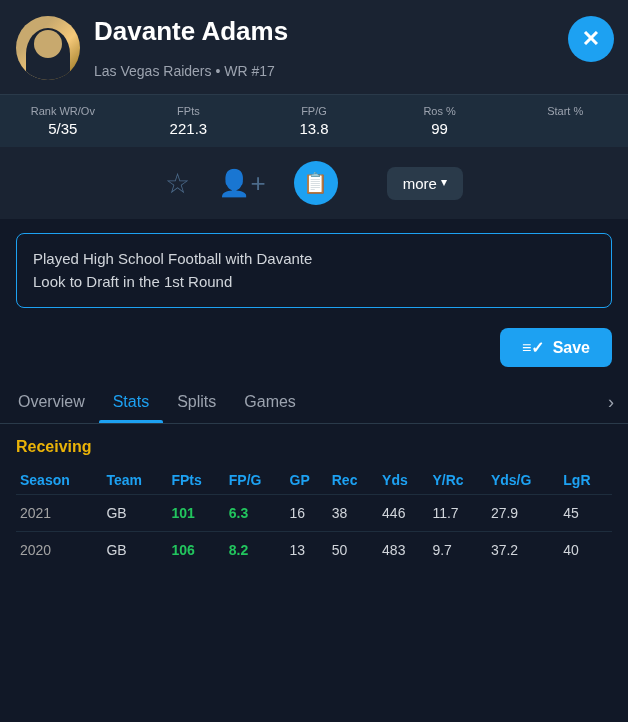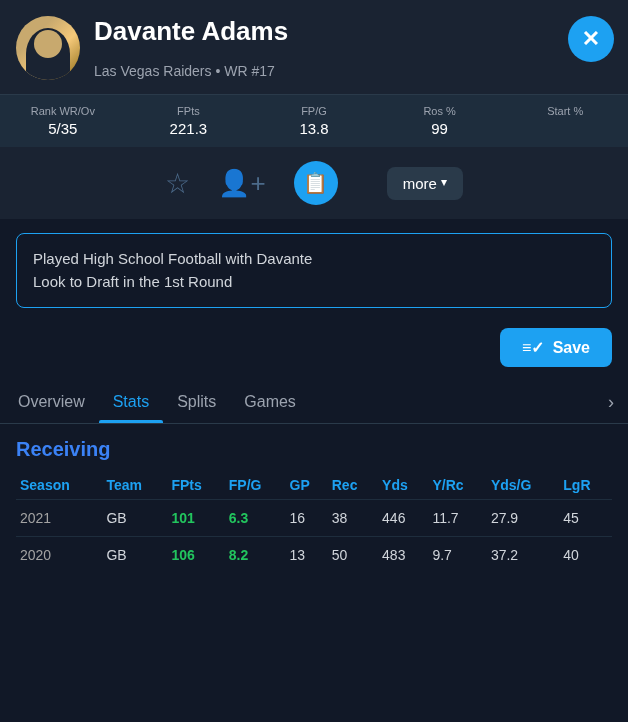--- a/index.html
+++ b/index.html
@@ -228,23 +228,23 @@
       cursor: pointer;
       flex-shrink: 0;
     }
 
     
     .receiving-section {
       background: #111827;
       padding: 14px 16px 0 16px;
     }
     .receiving-title {
-      font-size: 20px;
+      font-size: 16px;
       font-weight: 700;
-      color: #3b82f6;
+      color: #eab308;
       margin-bottom: 10px;
     }
 
     
     .stats-table {
       width: 100%;
       border-collapse: collapse;
       font-size: 14px;
     }
     .stats-table thead tr th {

